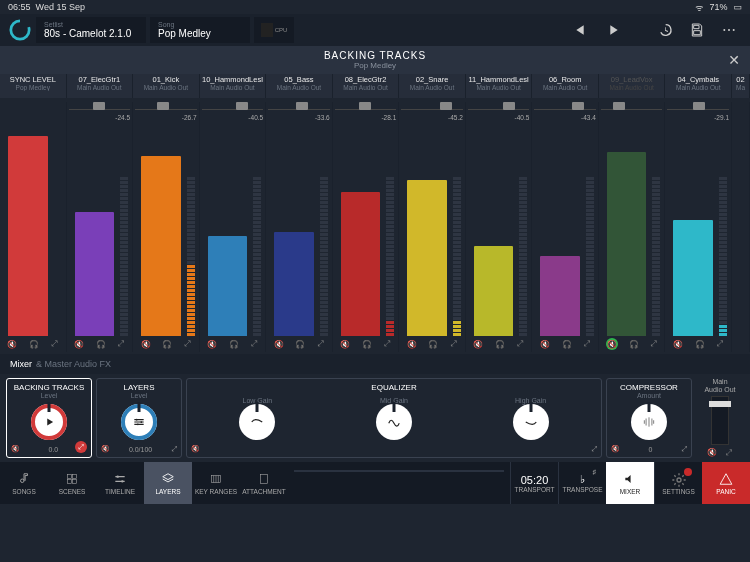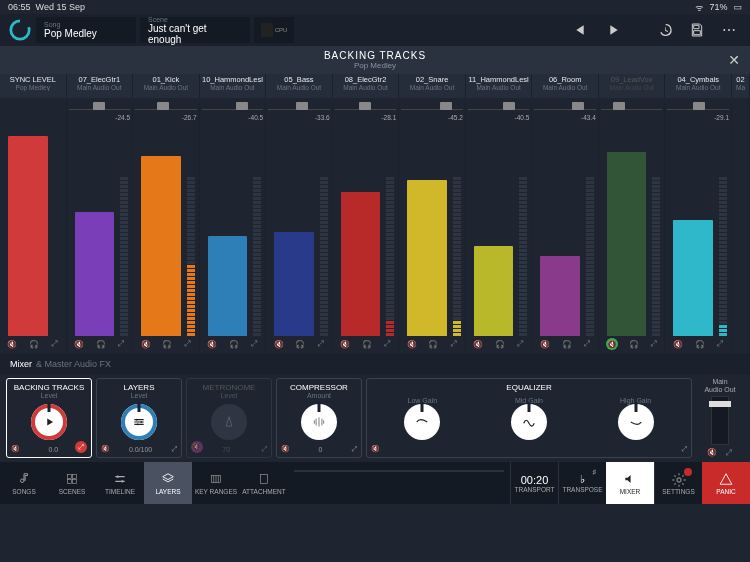--- a/index.html
+++ b/index.html
@@ -98,27 +98,27 @@
     <span>▭</span>
   </div>
 </div>
 
 <div class="top-bar">
   <div class="logo">
     <svg viewBox="0 0 24 24">
         <path d="M12 2a10 10 0 100 20 10 10 0 000-20z" fill="none" stroke="#2eb8c9" stroke-width="3" stroke-dasharray="50 20"></path>
       </svg>
   </div>
+  <div class="top-cell" style="width:110px">
+    <div class="lbl">Setlist</div>
+    <div class="val">80s - Camelot 2.1.0</div>
+  </div>
   <div class="top-cell" style="width:100px">
     <div class="lbl">Song</div>
     <div class="val">Pop Medley</div>
-  </div>
-  <div class="top-cell" style="width:110px">
-    <div class="lbl">Scene</div>
-    <div class="val">Just can't get enough</div>
   </div>
   <div class="cpu-box">
     <div class="cpu-meter"></div>
       <span>CPU</span>
   </div>
   <div class="top-spacer"></div>
   <div class="top-icon">
       <svg viewBox="0 0 24 24">
         <path d="M16 5v14l-11-7z"></path>
       </svg>
@@ -839,93 +839,76 @@
             <circle cx="10" cy="16" r="1.5" fill="#222"></circle>
           </svg>
         </div>
       </div>
     <div class="tile-foot">
         <span>🔇</span>
         <span>0.0/100</span>
         <span>⤢</span>
       </div>
   </div>
-  <div class="tile" style="width:86px;opacity:.6">
-    <div class="t-title" style="color:#777">METRONOME</div>
-    <div class="t-sub">Level</div>
+  <div class="tile" style="flex:1">
+    <div class="t-title">EQUALIZER</div>
     <div class="knob-row">
-        <div class="knob dim">
-          <svg viewBox="0 0 24 24">
-            <path d="M12 3l5 16H7L12 3z" fill="none" stroke="#888" stroke-width="1.5"></path>
-          </svg>
-        </div>
-      </div>
+      <div style="text-align:center">
+          <div class="t-sub">Low Gain</div>
+          <div class="knob">
+            <div class="knob-tick"></div>
+            <svg viewBox="0 0 24 24">
+              <path d="M3 12q5-8 18 0" fill="none" stroke="#222" stroke-width="2"></path>
+            </svg>
+          </div>
+        </div>
+      <div style="text-align:center">
+          <div class="t-sub">Mid Gain</div>
+          <div class="knob">
+            <div class="knob-tick"></div>
+            <svg viewBox="0 0 24 24">
+              <path d="M3 14q4-10 9 0t9 0" fill="none" stroke="#222" stroke-width="2"></path>
+            </svg>
+          </div>
+        </div>
+      <div style="text-align:center">
+          <div class="t-sub">High Gain</div>
+          <div class="knob">
+            <div class="knob-tick"></div>
+            <svg viewBox="0 0 24 24">
+              <path d="M3 12q13 8 18 0" fill="none" stroke="#222" stroke-width="2"></path>
+            </svg>
+          </div>
+        </div>
+    </div>
     <div class="tile-foot">
+        <span>🔇</span>
         <span></span>
-        <span style="color:#666">70</span>
         <span>⤢</span>
       </div>
-    <div class="corner-btn purple">🔇</div>
   </div>
   <div class="tile" style="width:86px">
     <div class="t-title">COMPRESSOR</div>
     <div class="t-sub">Amount</div>
     <div class="knob-row">
         <div class="knob">
           <div class="knob-tick"></div>
           <svg viewBox="0 0 24 24">
             <g stroke="#222" stroke-width="1">
               <path d="M12 4v16M7 6v12M17 6v12M4 9v6M20 9v6"></path>
             </g>
           </svg>
         </div>
       </div>
     <div class="tile-foot">
         <span>🔇</span>
         <span>0</span>
         <span>⤢</span>
       </div>
   </div>
-  <div class="tile" style="flex:1">
-    <div class="t-title">EQUALIZER</div>
-    <div class="knob-row">
-      <div style="text-align:center">
-          <div class="t-sub">Low Gain</div>
-          <div class="knob">
-            <div class="knob-tick"></div>
-            <svg viewBox="0 0 24 24">
-              <path d="M3 12q5-8 18 0" fill="none" stroke="#222" stroke-width="2"></path>
-            </svg>
-          </div>
-        </div>
-      <div style="text-align:center">
-          <div class="t-sub">Mid Gain</div>
-          <div class="knob">
-            <div class="knob-tick"></div>
-            <svg viewBox="0 0 24 24">
-              <path d="M3 14q4-10 9 0t9 0" fill="none" stroke="#222" stroke-width="2"></path>
-            </svg>
-          </div>
-        </div>
-      <div style="text-align:center">
-          <div class="t-sub">High Gain</div>
-          <div class="knob">
-            <div class="knob-tick"></div>
-            <svg viewBox="0 0 24 24">
-              <path d="M3 12q13 8 18 0" fill="none" stroke="#222" stroke-width="2"></path>
-            </svg>
-          </div>
-        </div>
-    </div>
-    <div class="tile-foot">
-        <span>🔇</span>
-        <span></span>
-        <span>⤢</span>
-      </div>
-  </div>
   <div class="main-out">
     <div class="lbl">Main<br>Audio Out</div>
     <div class="main-meter">
         <div class="thumb"></div>
       </div>
     <div style="font-size:8px;color:#888;display:flex;gap:8px">
         <span>🔇</span>
         <span>⤢</span>
       </div>
   </div>
@@ -969,21 +952,21 @@
       <span>KEY RANGES</span>
     </div>
   <div class="nav-btn">
       <svg viewBox="0 0 24 24">
         <rect x="6" y="4" width="12" height="16" stroke="currentColor" fill="none"></rect>
       </svg>
       <span>ATTACHMENT</span>
     </div>
   <div class="bottom-spacer"></div>
   <div class="bb-cell">
-      <div class="big">00:20</div>
+      <div class="big">05:20</div>
       <div>TRANSPORT</div>
     </div>
   <div class="bb-cell" style="position:relative">
       <div class="big">♭</div>
       <span class="sharp">♯</span>
       <div>TRANSPOSE</div>
     </div>
   <div class="nav-btn white">
       <svg viewBox="0 0 24 24">
         <path d="M4 10v4l4 0 5 5V5l-5 5H4z"></path>

